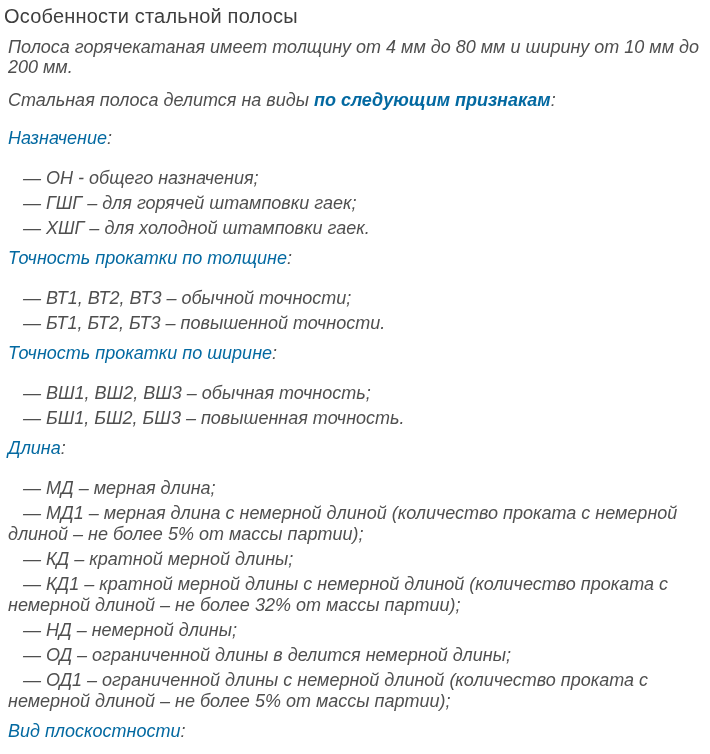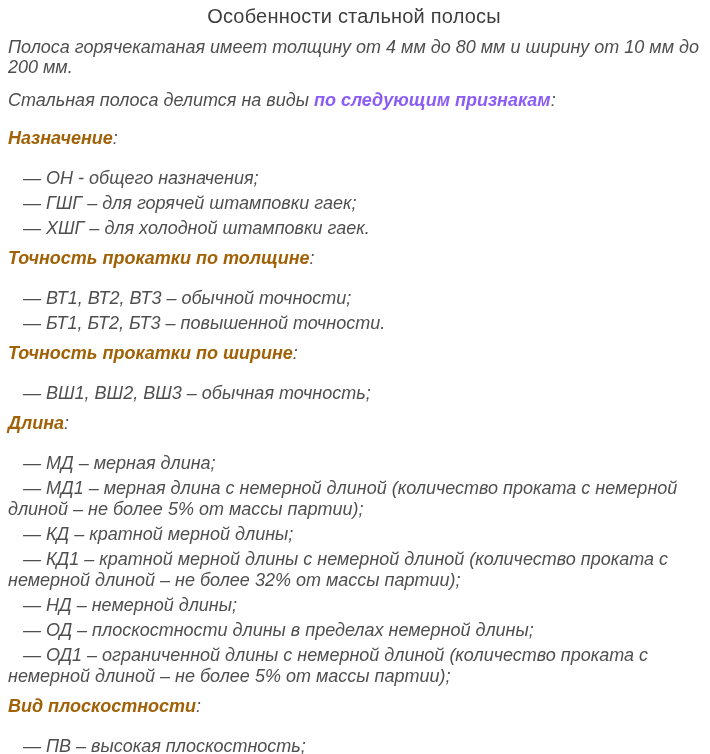--- a/index.html
+++ b/index.html
@@ -8,33 +8,32 @@
     font-family: "Liberation Sans", sans-serif;
     -webkit-font-smoothing: antialiased;
   }
   .page { padding: 3px 6px 0 4px; }
   h1 {
     margin: 0 0 8px 0;
     font-size: 20px; line-height: 26px;
     font-weight: 400; font-style: normal;
     color: #3e3e3e;
     letter-spacing: 0.2px;
-    text-align: center;
   }
   .t {
     margin: 4px;
     font-style: italic;
     font-size: 18px; line-height: 20px;
     color: #4f4f4f;
   }
   .intro { margin-bottom: 13px; }
   .lead  { margin-bottom: 18px; }
-  .lead strong { font-weight: 700; color: #8b5cf6; }
+  .lead strong { font-weight: 700; color: #0369a1; }
   .sec   { margin-bottom: 20px; }
-  .sec strong { font-weight: 700; color: #a16207; }
+  .sec strong { font-weight: 400; color: #0369a1; }
   .list  { margin: 0 0 9px 0; }
   .item  {
     line-height: 21px;
     text-indent: 15px; 
   }
 </style>
 </head>
 <body>
 
 <div class="page">
@@ -54,30 +53,31 @@
 
   <p class="t sec"><strong>Точность прокатки по толщине</strong><span>:</span></p>
   <div class="list">
     <p class="t item">— ВТ1, ВТ2, ВТ3 – обычной точности;</p>
     <p class="t item">— БТ1, БТ2, БТ3 – повышенной точности.</p>
   </div>
 
   <p class="t sec"><strong>Точность прокатки по ширине</strong><span>:</span></p>
   <div class="list">
     <p class="t item">— ВШ1, ВШ2, ВШ3 – обычная точность;</p>
+    <p class="t item">— БШ1, БШ2, БШ3 – повышенная точность.</p>
   </div>
 
   <p class="t sec"><strong>Длина</strong><span>:</span></p>
   <div class="list">
     <p class="t item">— МД – мерная длина;</p>
     <p class="t item">— МД1 – мерная длина с немерной длиной (количество проката с немерной длиной – не более 5% от массы партии);</p>
     <p class="t item">— КД – кратной мерной длины;</p>
     <p class="t item">— КД1 – кратной мерной длины с немерной длиной (количество проката с немерной длиной – не более 32% от массы партии);</p>
     <p class="t item">— НД – немерной длины;</p>
-    <p class="t item">— ОД – плоскостности длины в пределах немерной длины;</p>
+    <p class="t item">— ОД – ограниченной длины в делится немерной длины;</p>
     <p class="t item">— ОД1 – ограниченной длины с немерной длиной (количество проката с немерной длиной – не более 5% от массы партии);</p>
   </div>
 
   <p class="t sec"><strong>Вид плоскостности</strong><span>:</span></p>
   <div class="list">
     <p class="t item">— ПВ – высокая плоскостность;</p>
 
   </div>
 
 </div>

